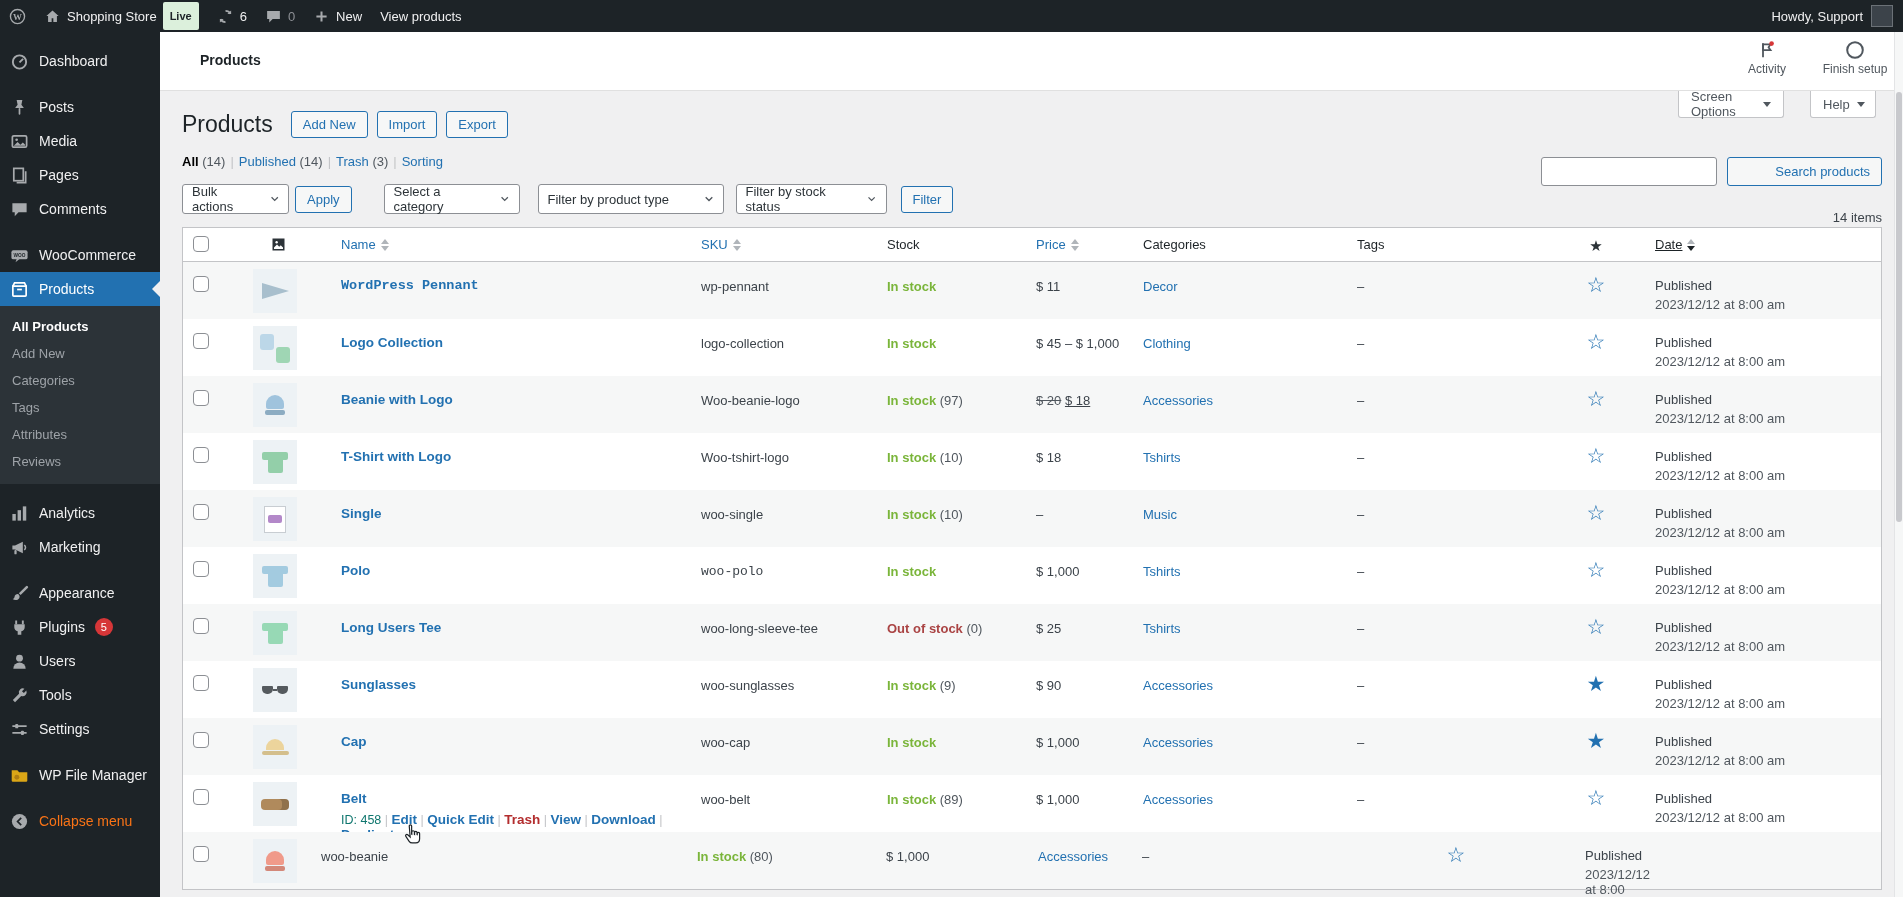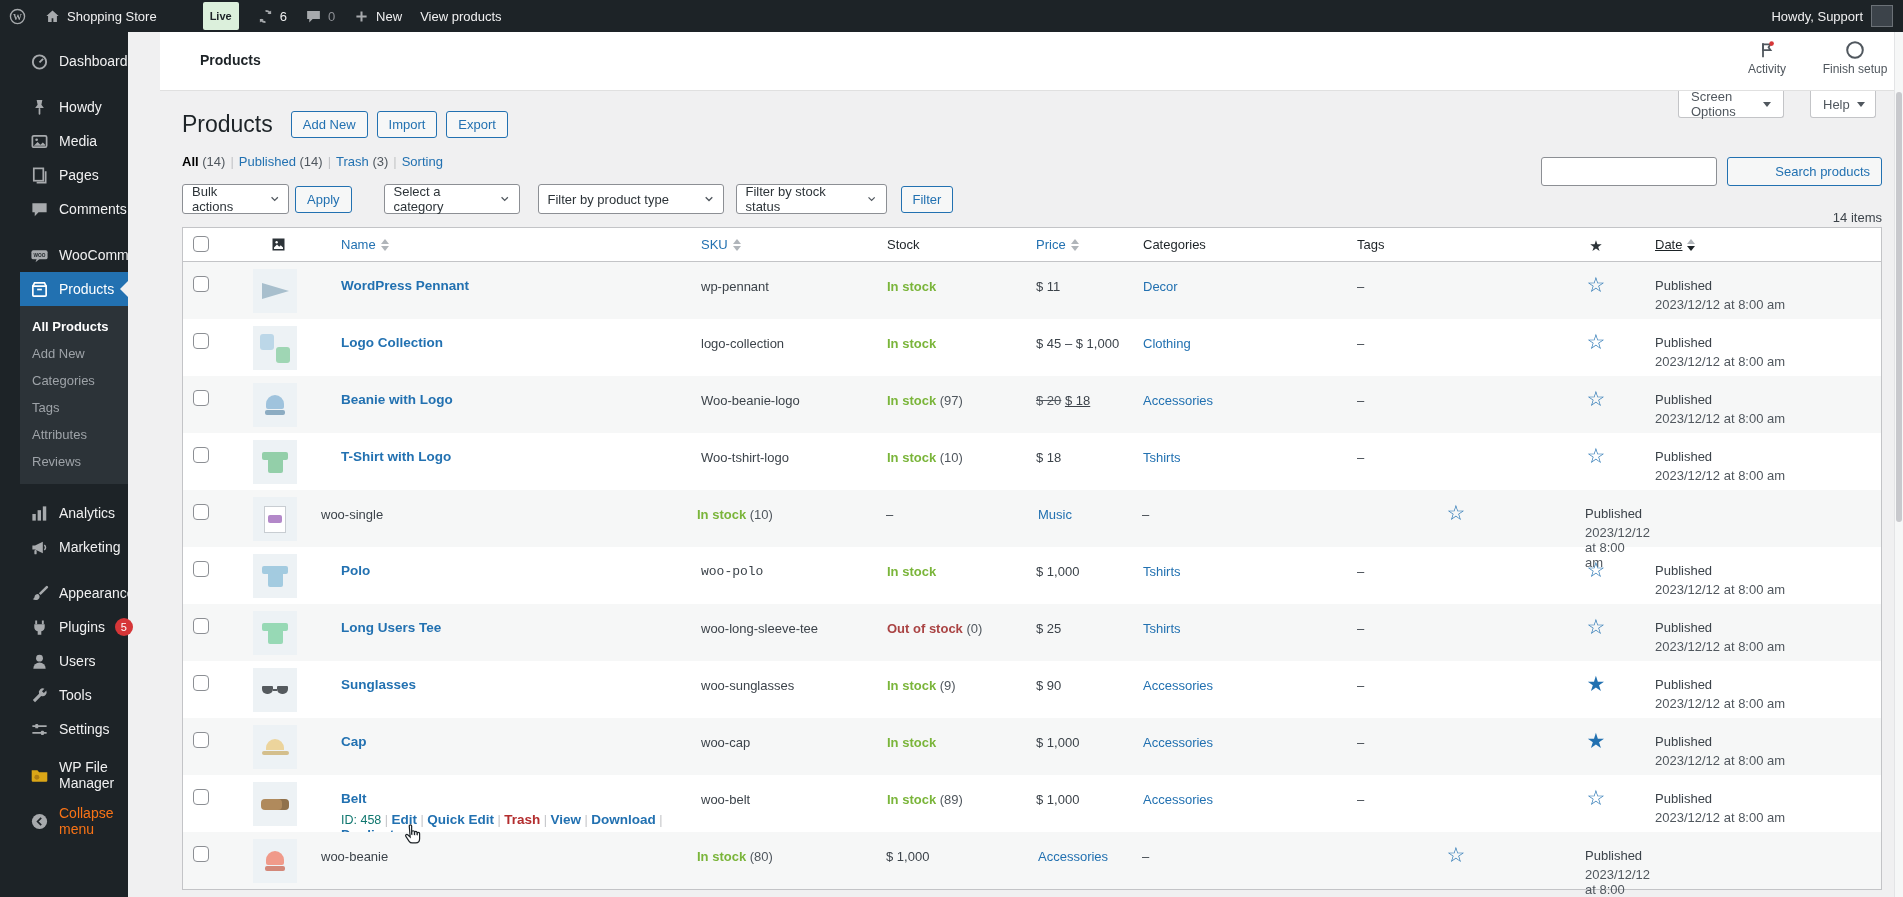--- a/index.html
+++ b/index.html
@@ -5,28 +5,28 @@
   * { box-sizing: border-box; margin: 0; padding: 0; }
   html,body { width:1903px; height:897px; overflow:hidden; }
   body { font-family:"Liberation Sans", sans-serif; background:#f0f0f1; color:#1d2327; position:relative; }
 
   
   #adminbar { position:absolute; left:0; top:0; width:1903px; height:32px; background:#1d2327;
     display:flex; align-items:center; color:#f0f0f1; font-size:13px; z-index:50; }
   #adminbar .grp { display:flex; align-items:center; height:100%; }
   #adminbar .ab-item { display:flex; align-items:center; gap:6px; padding:0 9px; height:100%; cursor:pointer; }
   #adminbar svg { width:17px; height:17px; color:#a7aaad; }
-  .live-badge { background:#dcf0dc; color:#1d2327; font-size:11px; padding:8px 7px; border-radius:2px; font-weight:bold;margin-left:40px; }
+  .live-badge { background:#dcf0dc; color:#1d2327; font-size:11px; padding:8px 7px; border-radius:2px; font-weight:bold; }
   .ab-count-dim { color:#8c8f94; }
   .ab-right { margin-left:auto; display:flex; align-items:center; gap:8px; padding-right:10px; }
   .avatar { width:22px; height:22px; background:#3c434a; border:1px solid #6b7177; display:inline-block; }
 
   
-  #sidebar { position:absolute; left:0; top:32px; bottom:0; width:128px; background:#1d2327; color:#f0f0f1;
-    font-size:14px; padding-top:12px; z-index:40;padding-left:20px; }
+  #sidebar { position:absolute; left:0; top:32px; bottom:0; width:160px; background:#1d2327; color:#f0f0f1;
+    font-size:14px; padding-top:12px; z-index:40; }
   .menu-item { display:flex; align-items:center; gap:10px; padding:8px 8px 8px 10px; height:34px; color:#f0f0f1; cursor:pointer; position:relative; }
   .menu-item svg { width:19px; height:19px; color:#a7aaad; flex:0 0 auto; }
   .menu-item.active { background:#2271b1; color:#fff; }
   .menu-item.active svg { color:#fff; }
   .menu-item.active::after { content:""; position:absolute; right:0; top:50%; margin-top:-8px;
     border:8px solid transparent; border-right-color:#f0f0f1; }
   .menu-sep { height:12px; }
   .badge-red { background:#d63638; color:#fff; border-radius:50%; min-width:18px; height:18px; font-size:11px;
     display:inline-flex; align-items:center; justify-content:center; padding:0 4px; }
   .submenu { background:#2c3338; padding:7px 0 9px; }
@@ -155,21 +155,21 @@
           <path d="M10 11l3.8-3.8" stroke="currentColor" stroke-width="2" fill="none"></path>
         </svg>
         <span>Dashboard</span>
       </div>
       <div class="menu-sep"></div>
       <div class="menu-item  ">
         <svg viewBox="0 0 20 20">
           <path d="M7 2h6l-1 5.2 2.6 3.3H5.4L8 7.2z" fill="currentColor"></path>
           <rect x="9.1" y="10.5" width="1.8" height="7" rx=".9" fill="currentColor"></rect>
         </svg>
-        <span>Howdy</span>
+        <span>Posts</span>
       </div>
       <div class="menu-item  ">
         <svg viewBox="0 0 20 20">
           <rect x="2.5" y="4" width="15" height="12" rx="1.5" fill="none" stroke="currentColor" stroke-width="1.8"></rect>
           <circle cx="7" cy="8.2" r="1.4" fill="currentColor"></circle>
           <path d="M4 14.5l4-4 3 3 2.5-2.5 2.5 2.5v1z" fill="currentColor"></path>
         </svg>
         <span>Media</span>
       </div>
       <div class="menu-item  ">
@@ -384,21 +384,21 @@
               </span></span></div>
         </div>
       <div id="tbody">
           <div class="row trow alt">
     <div class="cb-cell"><span class="cbx"></span></div>
     <div class="thumb-cell">
               <span class="thumb">
                 <span style="width:0;height:0;border-top:8px solid transparent;border-bottom:8px solid transparent;border-left:27px solid #a8bfcd;"></span>
               </span>
             </div>
-    <div class="cell name-cell" style="padding-left:30px;padding-top:16px;">
+    <div class="cell name-cell" style="padding-left:30px;padding-top:16px;font-family:Liberation Mono, monospace;">
       <a>WordPress Pennant</a>
       
     </div>
     <div class="cell" style="padding-left:10px;"><span>wp-pennant</span></div>
     <div class="cell" style="padding-left:6px;"><span class="instock">In stock</span></div>
     <div class="cell" style="padding-left:5px;"><span>$ 11</span></div>
     <div class="cell" style="padding-left:7px;"><a class="cat-link">Decor</a></div>
     <div class="cell" style="padding-left:6px;"><span>–</span></div>
     <div class="star-cell">☆</div>
     <div class="cell date-cell" style="padding-left:24px;padding-top:16px;">
@@ -481,20 +481,24 @@
   </div>
           <div class="row trow alt">
     <div class="cb-cell"><span class="cbx"></span></div>
     <div class="thumb-cell">
               <span class="thumb">
                 <span style="width:22px;height:27px;background:#fff;border:1px solid #c8cdd2;display:flex;align-items:center;justify-content:center;">
                   <span style="width:14px;height:8px;border-radius:2px;background:#b388c9;"></span>
                 </span>
               </span>
             </div>
+    <div class="cell name-cell" style="padding-left:30px;padding-top:16px;">
+      <a>Single</a>
+      
+    </div>
     <div class="cell" style="padding-left:10px;"><span>woo-single</span></div>
     <div class="cell" style="padding-left:6px;"><span class="instock">In stock</span> <span class="stock-cnt">(10)</span></div>
     <div class="cell" style="padding-left:5px;"><span>–</span></div>
     <div class="cell" style="padding-left:7px;"><a class="cat-link">Music</a></div>
     <div class="cell" style="padding-left:6px;"><span>–</span></div>
     <div class="star-cell">☆</div>
     <div class="cell date-cell" style="padding-left:24px;padding-top:16px;">
       <div>Published</div>
       <div class="l2">2023/12/12 at 8:00 am</div>
     </div>

